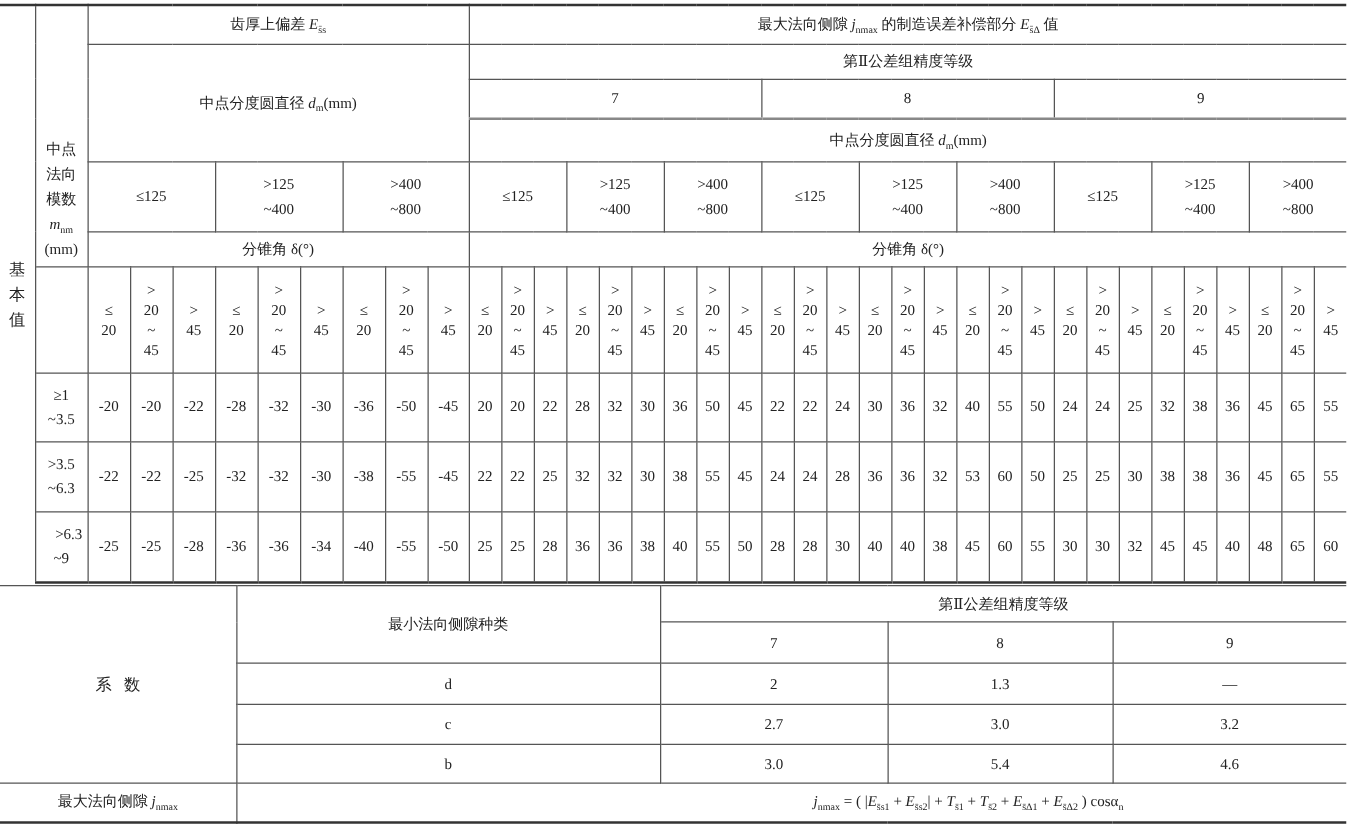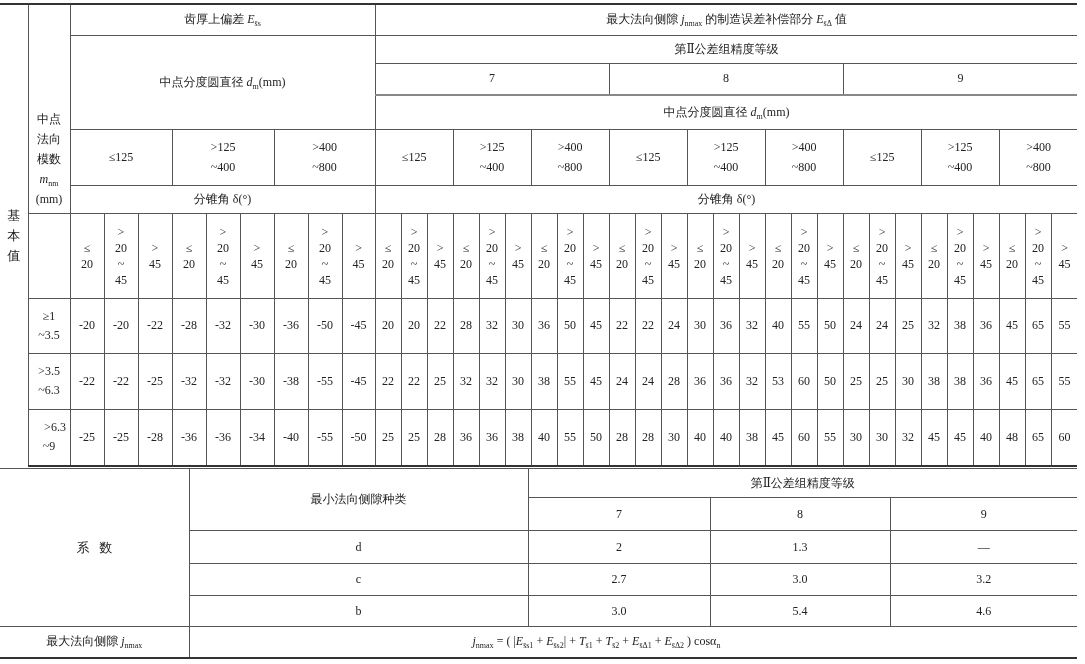--- a/index.html
+++ b/index.html
@@ -493,18 +493,18 @@
   <tr style="height:31px">
     <td>b</td>
     <td>3.0</td>
     <td>5.4</td>
     <td class="nob-right">4.6</td>
   </tr>
   <tr style="height:31px">
     <td class="nob-left">
       <span>最大法向侧隙 </span><i>j</i><sub>nmax</sub>
     </td>
-    <td colspan="4" class="nob-right" style="text-align:left;padding-left:283px;">
+    <td colspan="4" class="nob-right" style="text-align:center;padding-left:283px;">
       <i>j</i><sub>nmax</sub><span> = ( |</span><i>E</i><sub>s̄s1</sub><span> + </span><i>E</i><sub>s̄s2</sub><span>| + </span><i>T</i><sub>s̄1</sub><span> + </span><i>T</i><sub>s̄2</sub><span> + </span><i>E</i><sub>s̄Δ1</sub><span> + </span><i>E</i><sub>s̄Δ2</sub><span> ) cosα</span><sub>n</sub>
     </td>
   </tr>
 </tbody>
   </table>
 
 </body></html>

